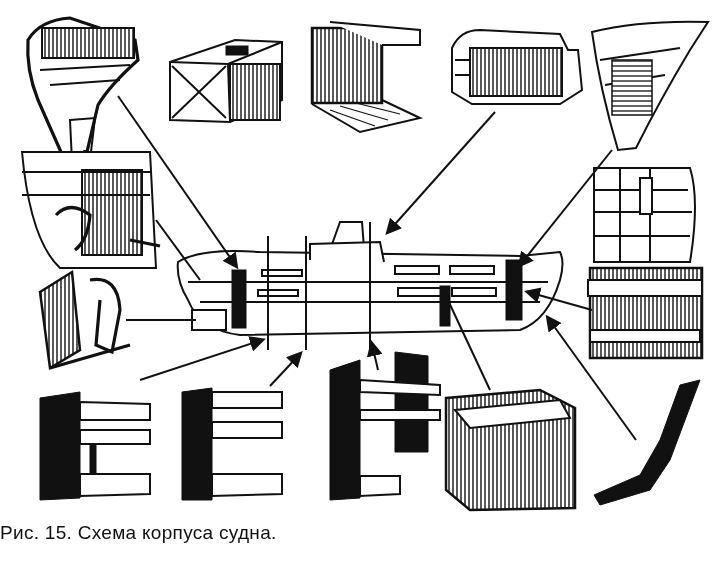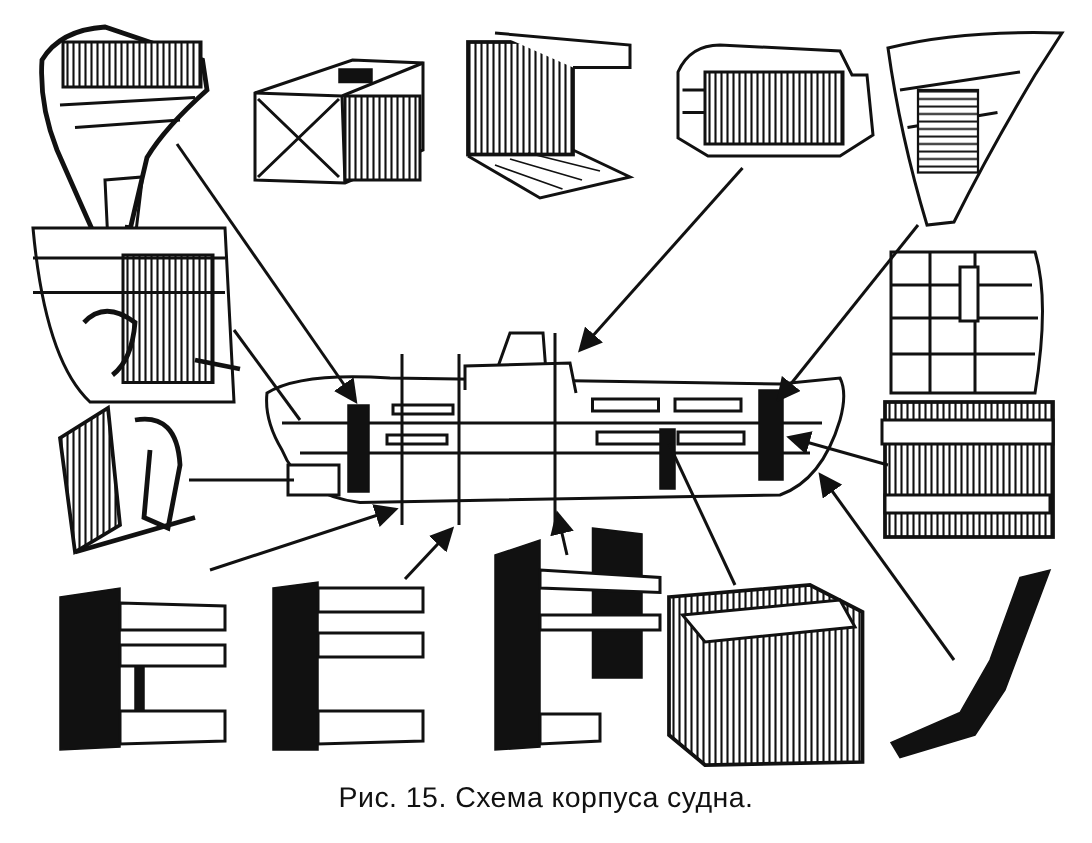--- a/index.html
+++ b/index.html
@@ -1,18 +1,18 @@
 <!DOCTYPE html>
 <html><head>
 <meta charset="utf-8">
 <style>
   html,body{margin:0;padding:0;background:#fff;}
   body{width:728px;height:562px;position:relative;overflow:hidden;font-family:"DejaVu Serif",serif;}
   #fig{position:absolute;left:0;top:0;width:728px;height:515px;}
-  .caption{position:absolute;left:0;width:728px;top:522px;text-align:center;font-family:"Liberation Sans",sans-serif;font-size:19px;color:#111;letter-spacing:0.3px;}
+  .caption{position:absolute;left:0;width:728px;top:522px;font-family:"Liberation Sans",sans-serif;font-size:19px;color:#111;letter-spacing:0.3px;}
   .ink{stroke:#111;fill:none;stroke-width:2;}
   .thick{stroke:#111;fill:none;stroke-width:3.2;}
   .solid{fill:#111;stroke:#111;}
   .hatch{stroke:#111;stroke-width:1.2;}
   .white{fill:#fff;stroke:#111;stroke-width:2;}
 </style>
 </head>
 <body>
 
 <svg id="fig" viewBox="0 0 728 515" xmlns="http://www.w3.org/2000/svg">

